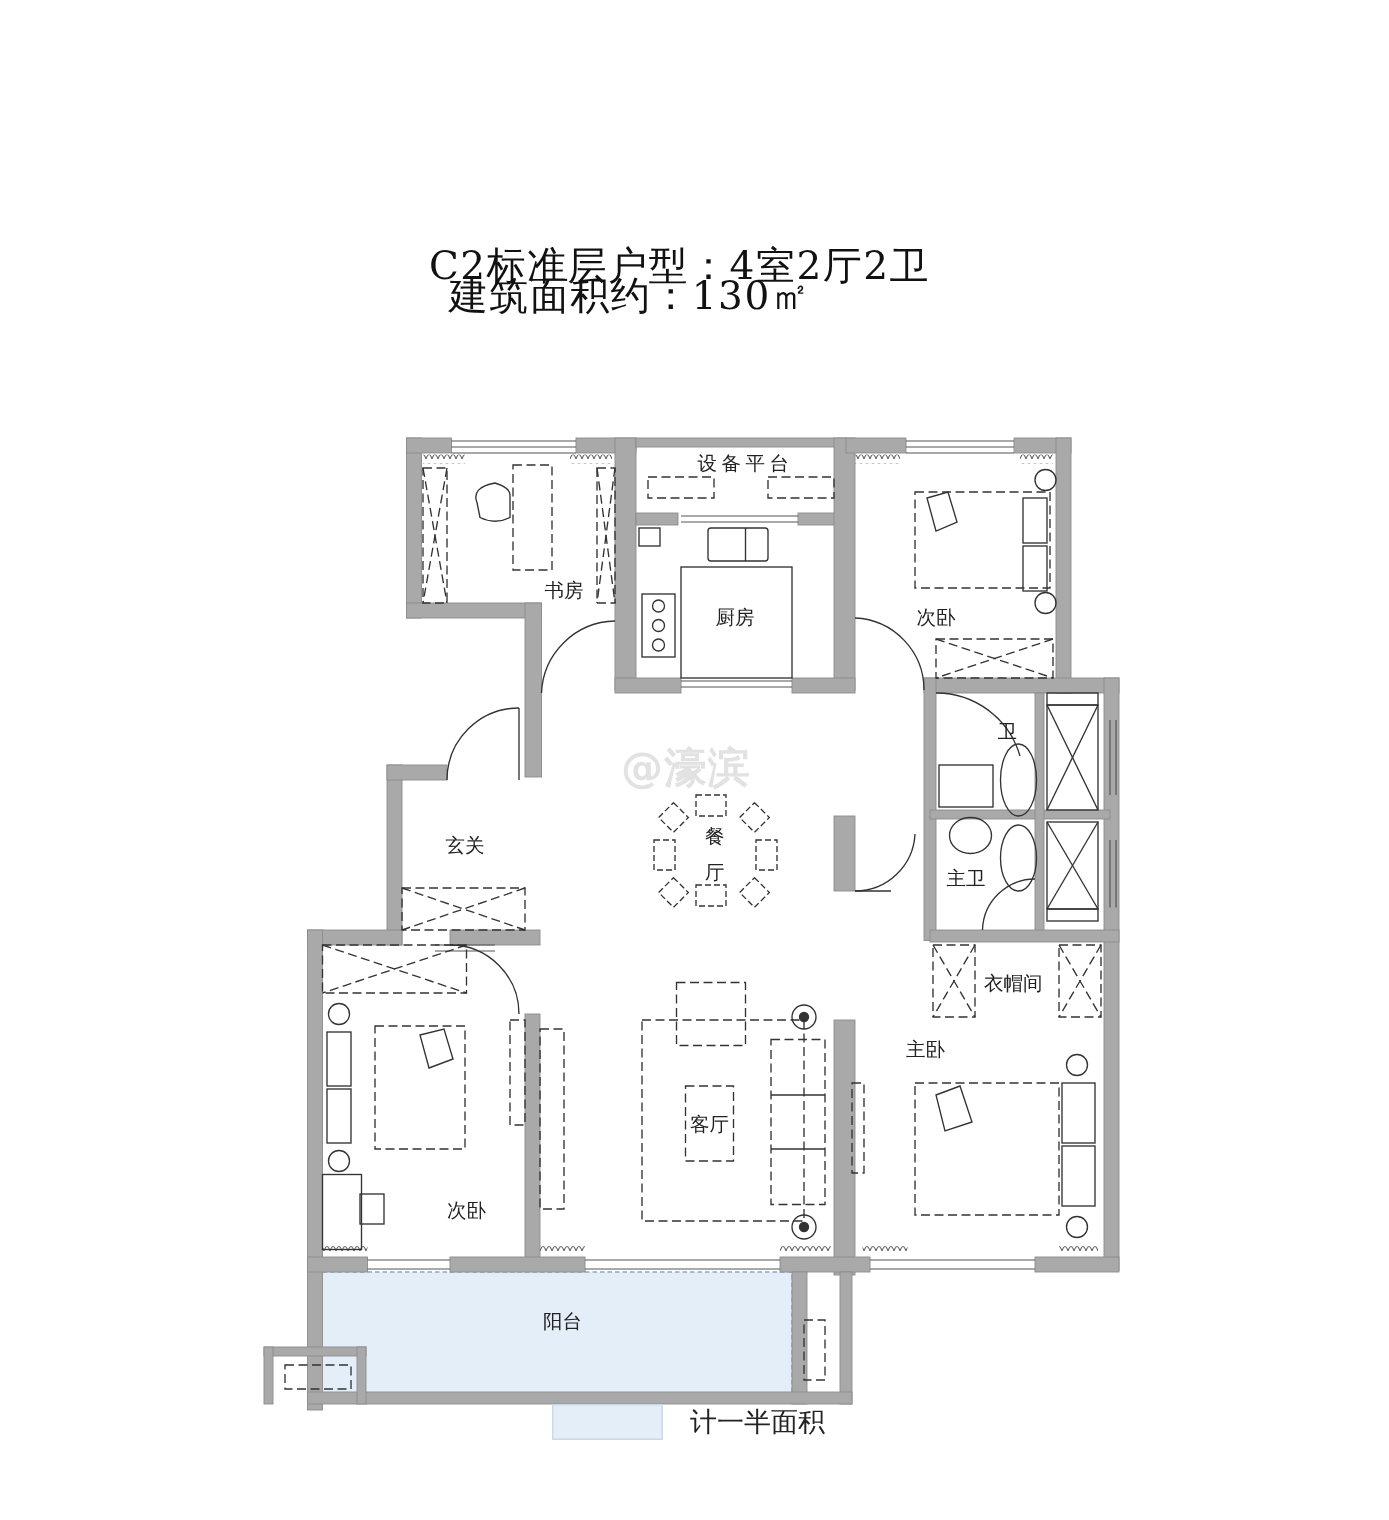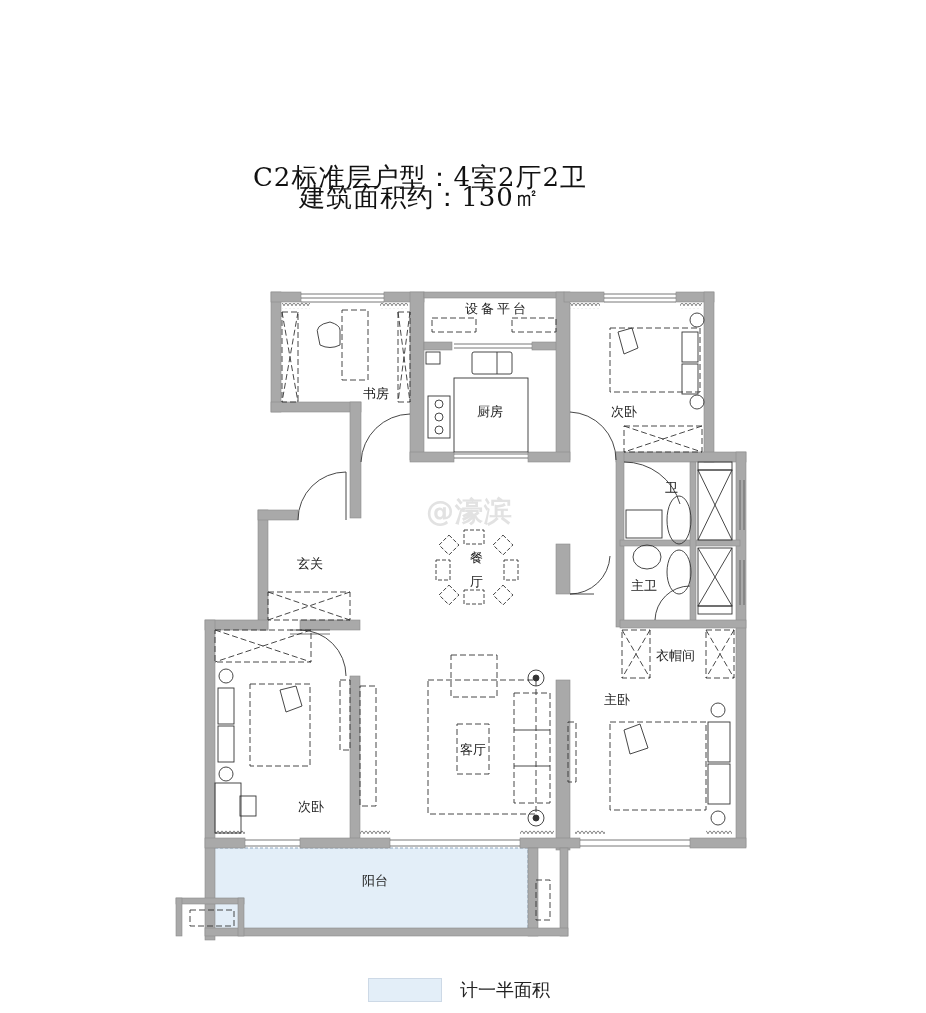--- a/index.html
+++ b/index.html
@@ -1,28 +1,28 @@
 <!DOCTYPE html>
 <html><head>
 <meta charset="utf-8">
 <style>
   html, body { margin: 0; padding: 0; background: #ffffff; }
   body { width: 926px; height: 1013px; position: relative; overflow: hidden;
          font-family: "DejaVu Sans", sans-serif; }
   .title { position: absolute; left: 0; width: 840px; text-align: center;
            font-family: "DejaVu Serif", serif; color: #111; font-size: 26px; letter-spacing: 1px; }
-  #title1 { top: 160px; left: 0; }
+  #title1 { top: 160px; left: 0; padding-left: 33px; }
   #title2 { top: 180px; left: 0; }
   svg#plan { position: absolute; left: 0; top: 0; }
   .room-label { font-family: "DejaVu Sans", sans-serif; font-size: 13px; fill: #222; }
-  .legend { position: absolute; left: 368px; top: 978px; display: flex; align-items: center; }
+  .legend { position: absolute; left: 368px; top: 936px; display: flex; align-items: center; }
   .legend-swatch { width: 72px; height: 22px; background: #e3eef8; border: 1px solid #cdd9e6; }
   .legend-label { margin-left: 18px; font-size: 18px; color: #222; }
   .watermark { position: absolute; left: 414px; top: 493px; font-size: 28px; color: #e2e2e2;
-               font-weight: bold; letter-spacing: 1px; margin-left: 12px; }
+               font-weight: bold; letter-spacing: 1px; }
 </style>
 </head>
 <body>
 
 <div class="title" id="title1">C2标准层户型：4室2厅2卫</div>
 <div class="title" id="title2">建筑面积约：130㎡</div>
 
 <svg id="plan" width="926" height="1013" viewBox="0 0 926 1013">
   <defs>
     <pattern id="winpat" width="4" height="6" patternUnits="userSpaceOnUse">

